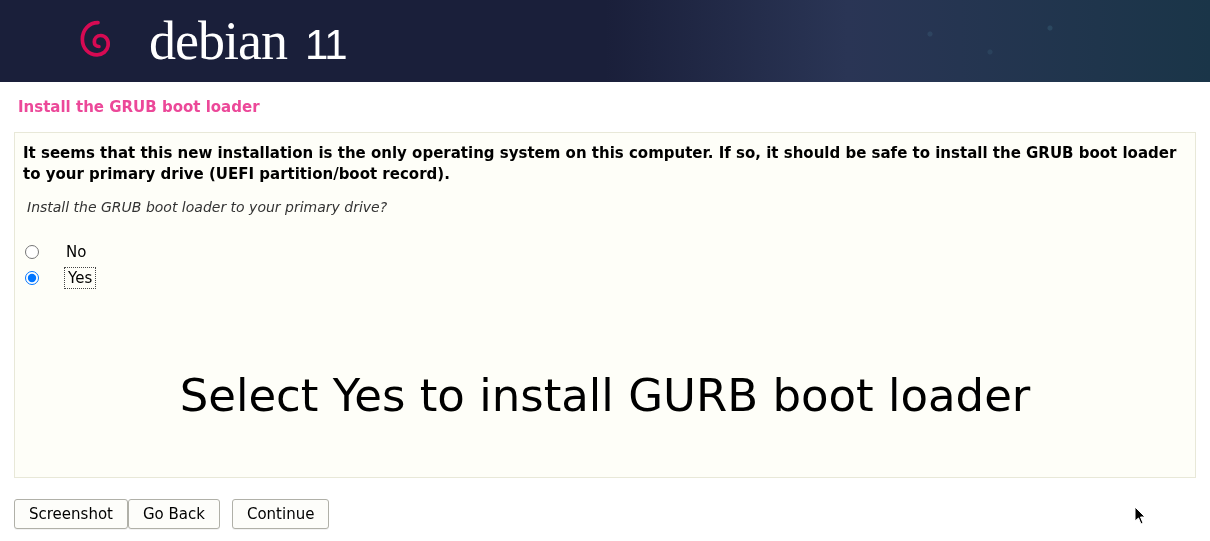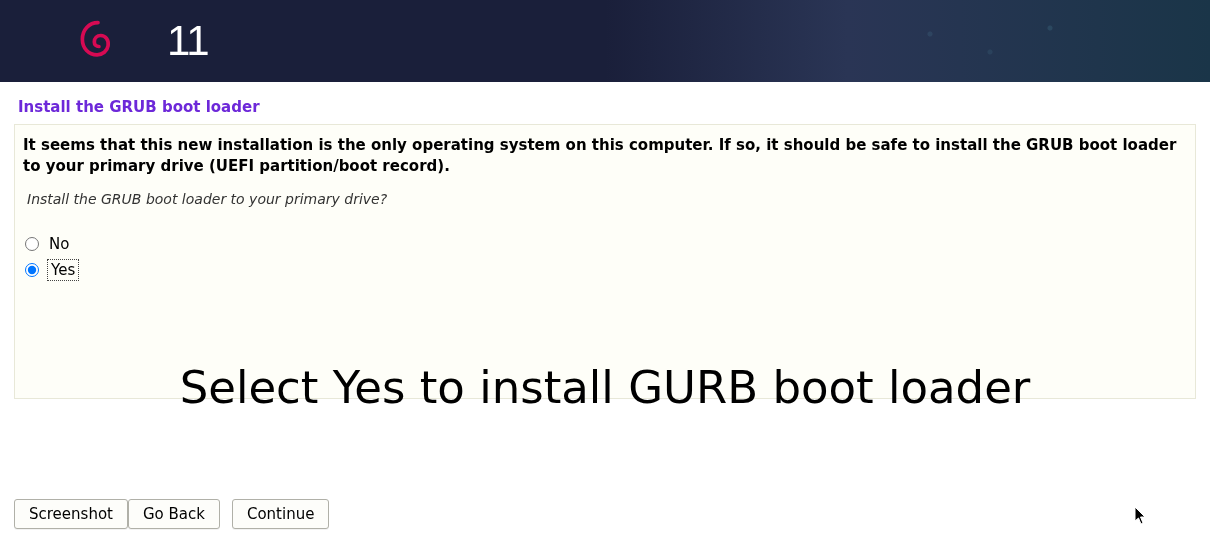--- a/index.html
+++ b/index.html
@@ -59,29 +59,29 @@
       font-size: 42px;
       font-family: Verdana, sans-serif;
       font-weight: 300;
     }
     .content {
       padding: 16px 14px 0 14px;
     }
     .page-title {
       font-size: 15px;
       font-weight: bold;
-      color: #6d28d9;
-      margin-bottom: 8px;
+      color: #ec4899;
+      margin-bottom: 16px;
       margin-left: 4px;
     }
     .main-panel {
       border: 1px solid #e8e8d8;
       background: #fefef8;
       padding: 10px 8px 8px 8px;
-      height: 275px;
+      height: 346px;
       position: relative;
     }
     .info-text {
       font-size: 15px;
       font-weight: bold;
       color: #000000;
       line-height: 1.4;
       margin-bottom: 14px;
     }
     .question-text {
@@ -93,20 +93,21 @@
     }
     .radio-group {
       margin-left: 2px;
     }
     .radio-option {
       display: flex;
       align-items: center;
       margin-bottom: 8px;
       font-size: 15px;
       color: #000000;
+      gap: 17px;
     }
     .radio-option input[type="radio"] {
       margin-right: 10px;
       width: 14px;
       height: 14px;
     }
     .radio-label {
       cursor: pointer;
     }
     .radio-label.selected {
@@ -160,20 +161,21 @@
 </head>
 <body>
 
 <div class="header">
   <div class="logo-swirl">
     <svg viewBox="0 0 50 50" width="46" height="46">
       <path d="M25 5 C15 5 8 13 8 23 C8 33 15 40 24 40 C30 40 35 36 36 30 C37 24 33 19 28 19 C24 19 21 22 21 26 C21 29 23 31 26 31" stroke="#d70a53" stroke-width="4" fill="none" stroke-linecap="round"></path>
     </svg>
   </div>
   <div class="brand-text">
+    <span class="brand-name">debian</span>
     <span class="brand-version">11</span>
   </div>
 </div>
 
 <div class="content">
   <div class="page-title">Install the GRUB boot loader</div>
 
   <div class="main-panel">
     <div class="info-text">It seems that this new installation is the only operating system on this computer. If so, it should be safe to install the GRUB boot loader to your primary drive (UEFI partition/boot record).</div>
     <div class="question-text">Install the GRUB boot loader to your primary drive?</div>

